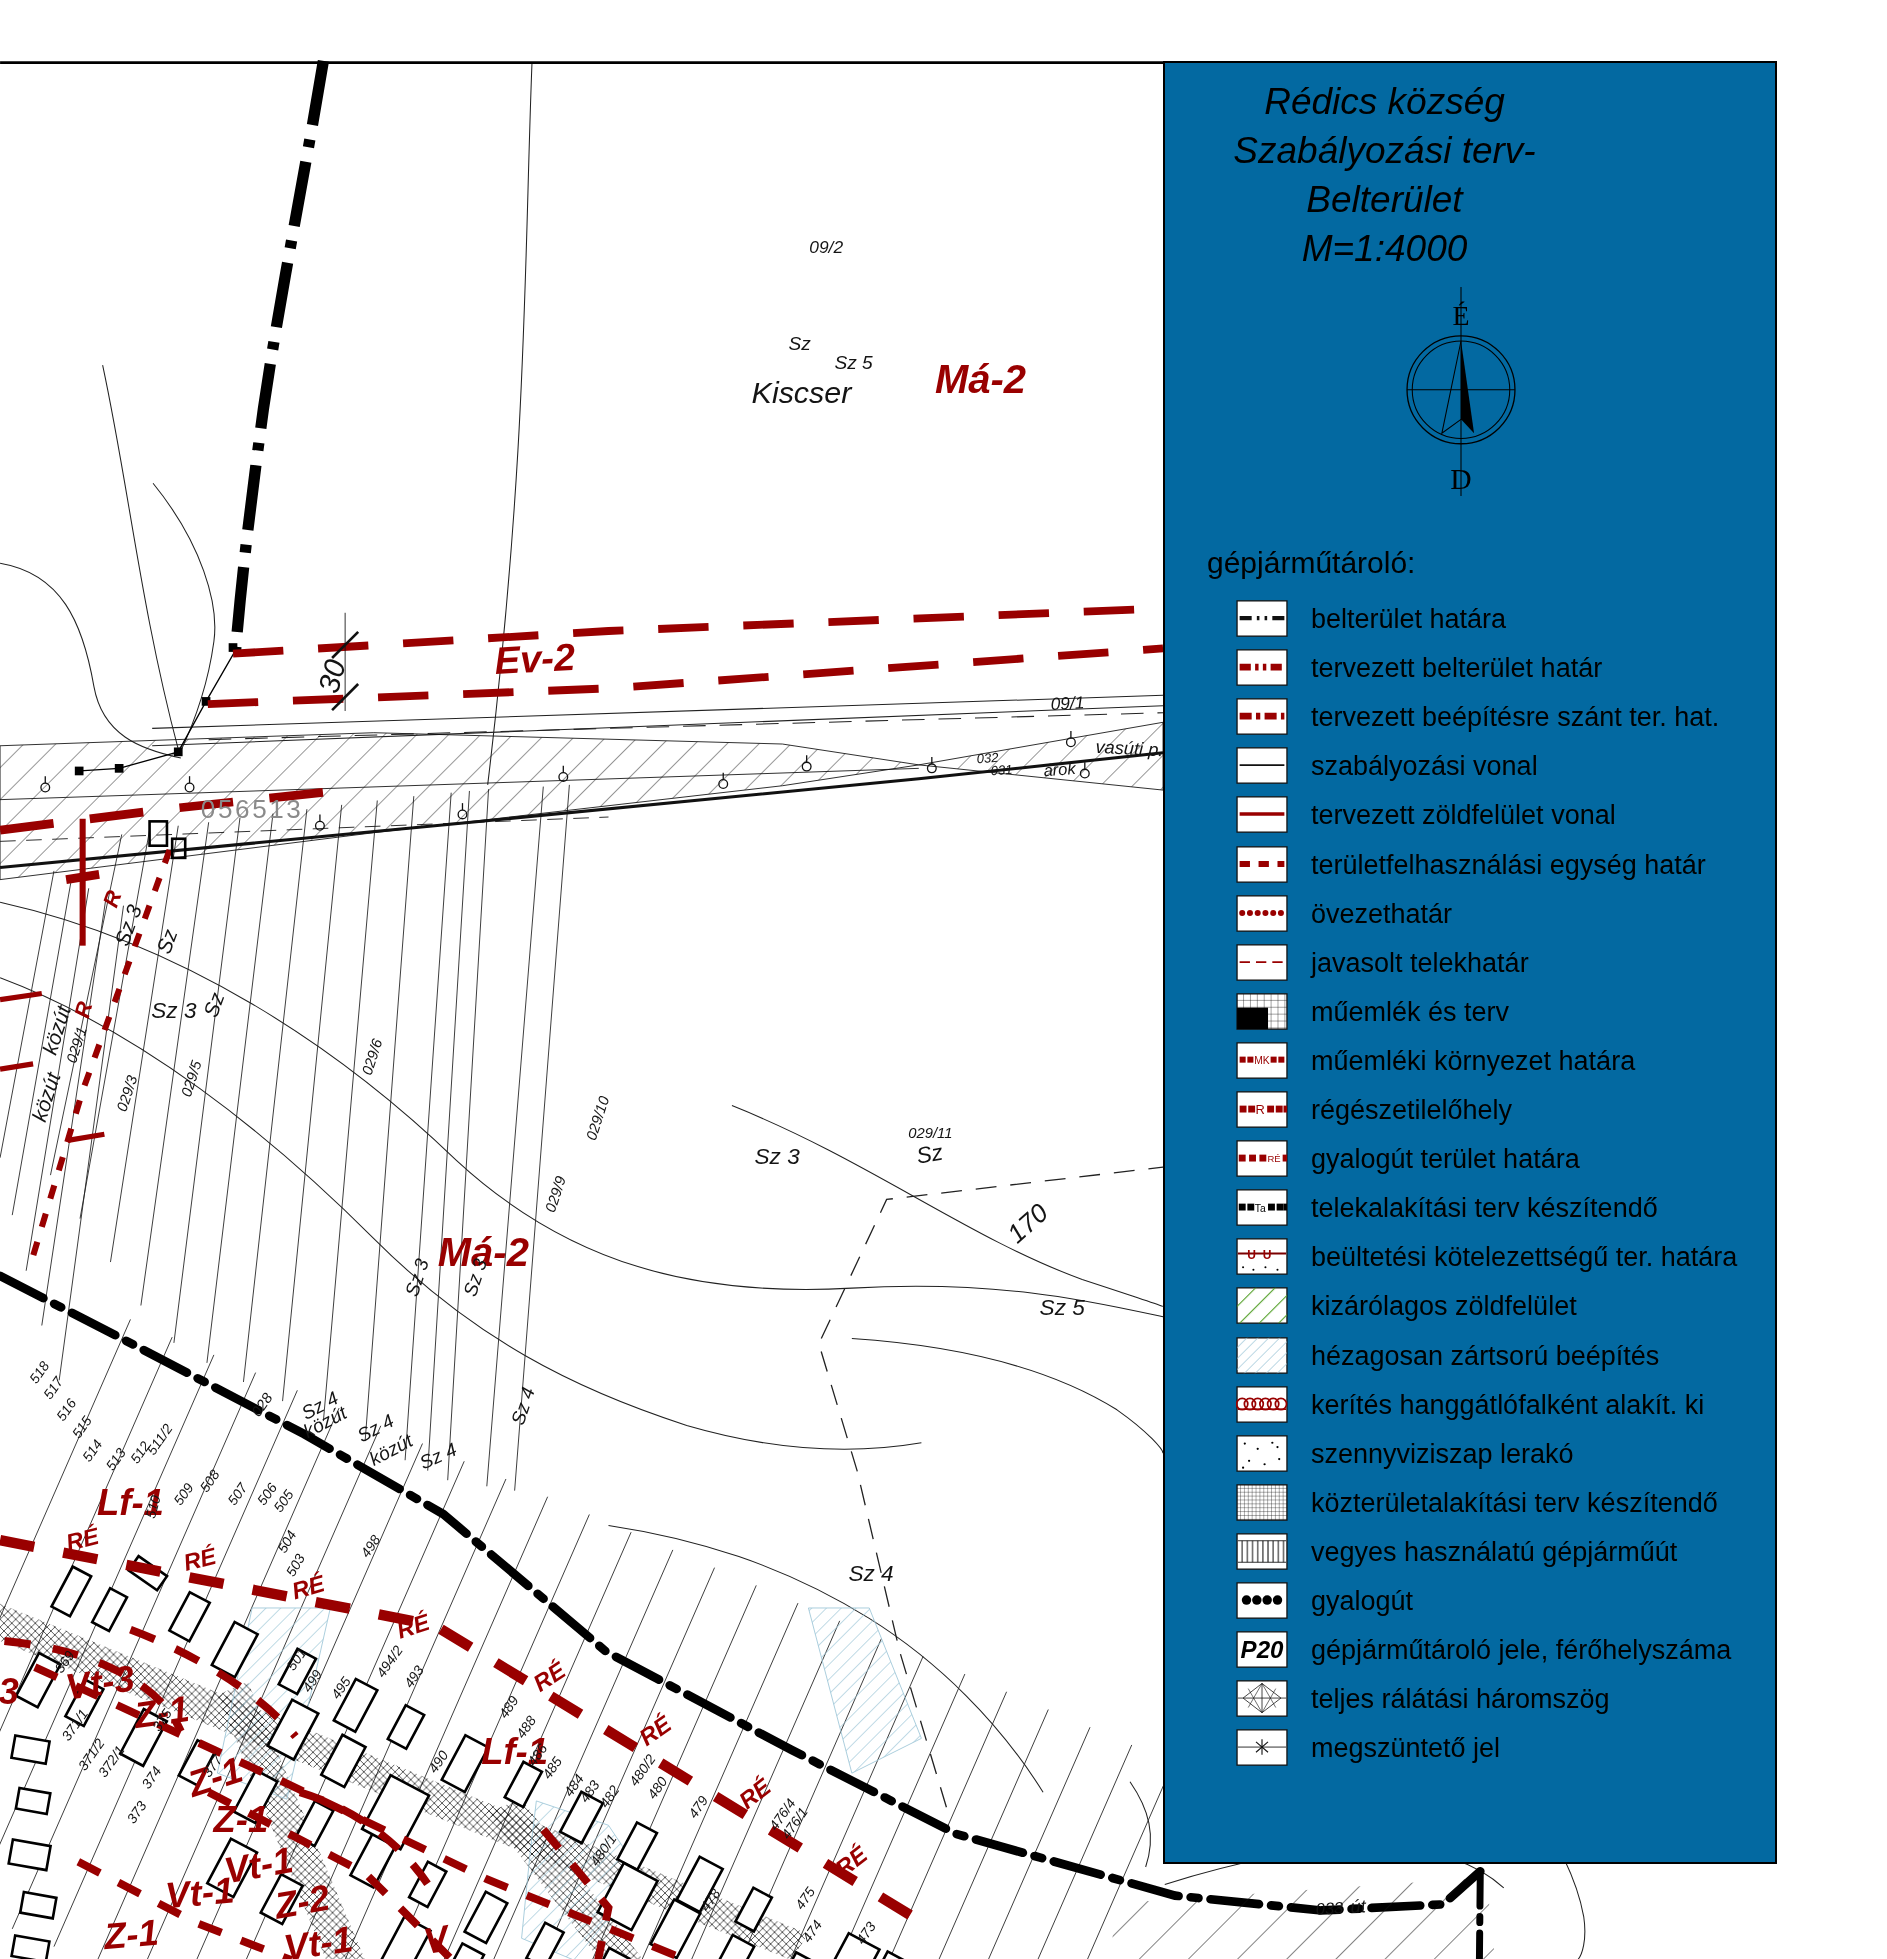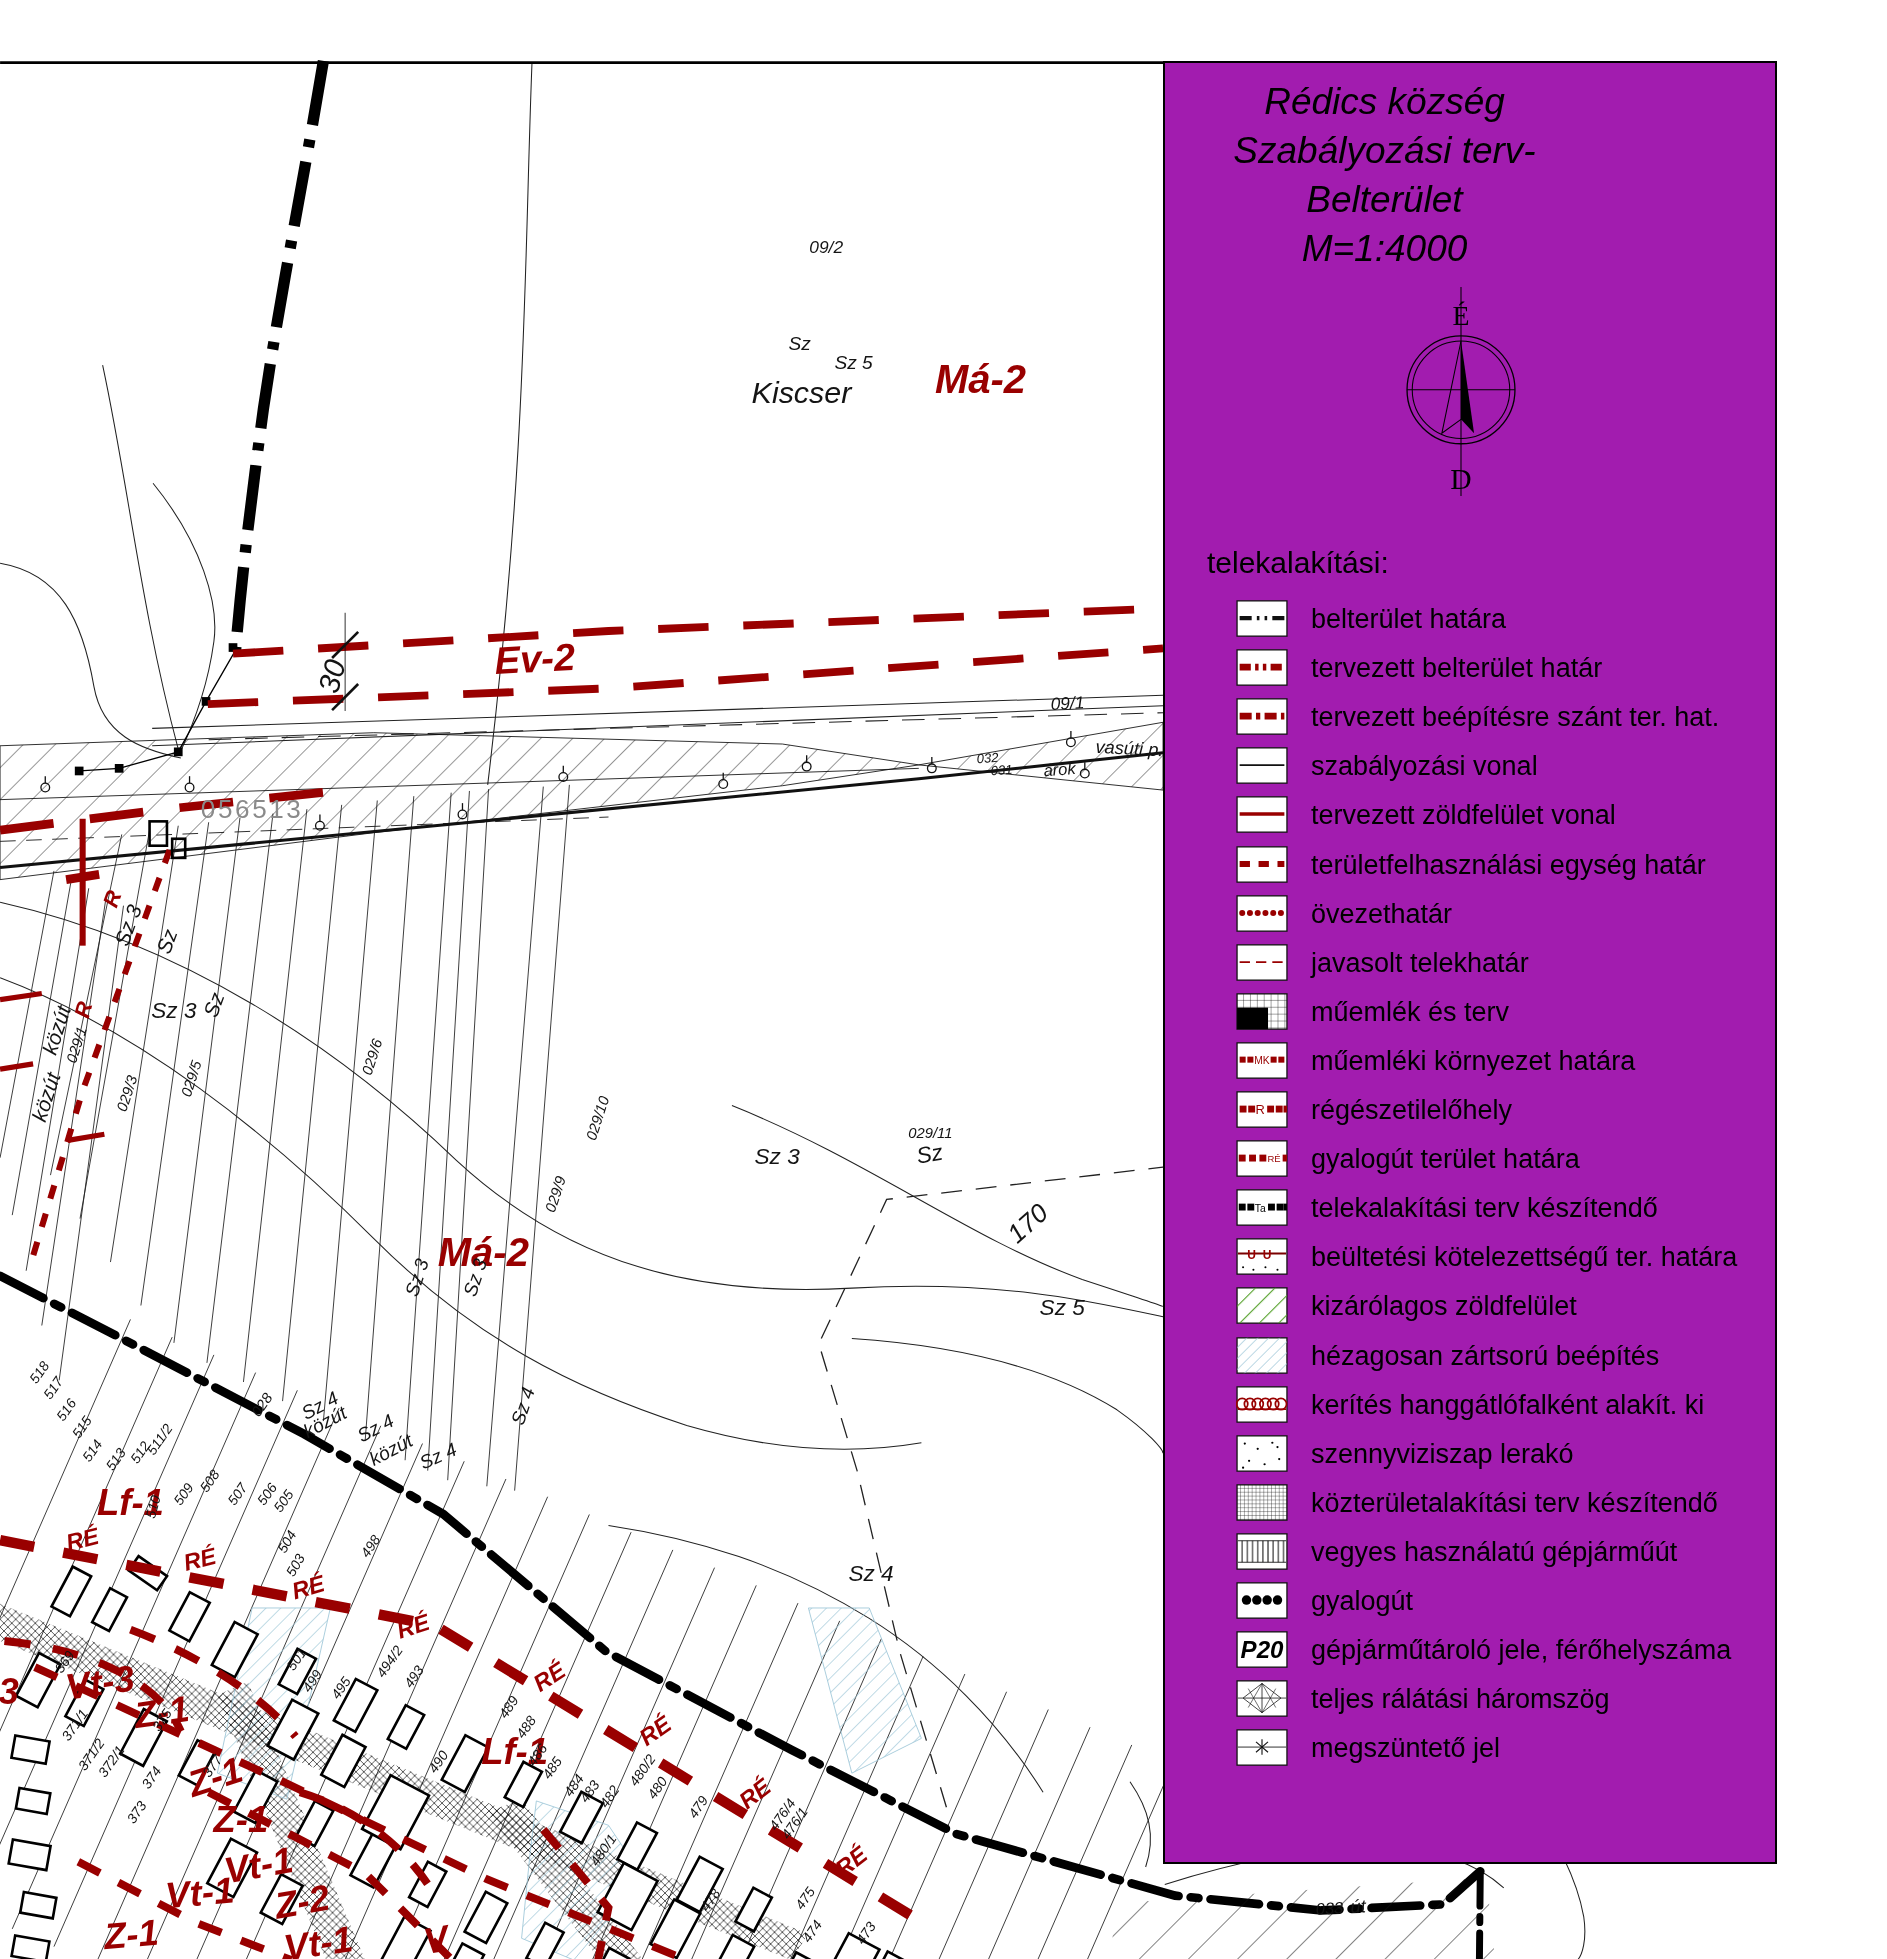--- a/index.html
+++ b/index.html
@@ -1,20 +1,20 @@
 <!DOCTYPE html>
 <html style="font-size:14px"><head>
 <meta charset="utf-8">
 <style>
   html,body{margin:0;padding:0;background:#fff;}
   .page{position:relative;width:1888px;height:1960px;background:#fff;overflow:hidden;
         font-family:"Liberation Sans",sans-serif;}
   #mapsvg{position:absolute;left:0;top:0;}
   
-  .panel{position:absolute;left:1163px;top:61px;width:614px;height:1803px;background:#a21caf;
+  .panel{position:absolute;left:1163px;top:61px;width:614px;height:1803px;background:#0369a1;
          border:2.6px solid #000;box-sizing:border-box;}
   .title{position:absolute;left:0;top:14px;width:439px;text-align:center;
          font-style:italic;font-size:37px;line-height:49px;color:#000;}
   .compass{position:absolute;left:222px;top:224px;}
   .legend-heading{position:absolute;left:42px;top:483px;font-size:30px;color:#000;}
   .lrow{position:absolute;left:0;height:38px;}
   .lsym{position:absolute;left:39px;top:0;padding-left:32px;}
   .llab{position:absolute;left:106px;top:0;height:38px;line-height:38px;
         font-size:27px;color:#000;white-space:nowrap;margin-left:40px;}
   
@@ -432,21 +432,21 @@
     <line x1="85" y1="0" x2="85" y2="240" stroke="#000" stroke-width="1.2"></line>
     <circle cx="85" cy="118" r="62" fill="none" stroke="#000" stroke-width="1.5"></circle>
     <circle cx="85" cy="118" r="56" fill="none" stroke="#000" stroke-width="1.2"></circle>
     <line x1="23" y1="118" x2="147" y2="118" stroke="#000" stroke-width="1.2"></line>
     <polygon points="85,62 100,168 85,152" fill="#000"></polygon>
     <polyline points="85,62 63,168 85,152" fill="none" stroke="#000" stroke-width="1.2"></polyline>
     <text x="85" y="44" text-anchor="middle" font-family="Liberation Serif,serif" font-size="32">É</text>
     <text x="85" y="232" text-anchor="middle" font-family="Liberation Serif,serif" font-size="34">D</text>
   </svg>
 
-  <div class="legend-heading">telekalakítási:</div>
+  <div class="legend-heading">gépjárműtároló:</div>
   <div id="legend-rows">
         <div class="lrow" style="top: 537px;">
           <span class="lsym"><svg width="52" height="37" viewBox="0 0 60 43">
               <rect x="1" y="1" width="58" height="41" fill="#fff" stroke="#111" stroke-width="1.5"></rect>
               <path d="M4,21 H56" stroke="#111" stroke-width="5" stroke-dasharray="14 6 3 6 3 6"></path>
             </svg></span>
           <span class="llab">belterület határa</span>
         </div>
         <div class="lrow" style="top: 586px;">
           <span class="lsym"><svg width="52" height="37" viewBox="0 0 60 43">

